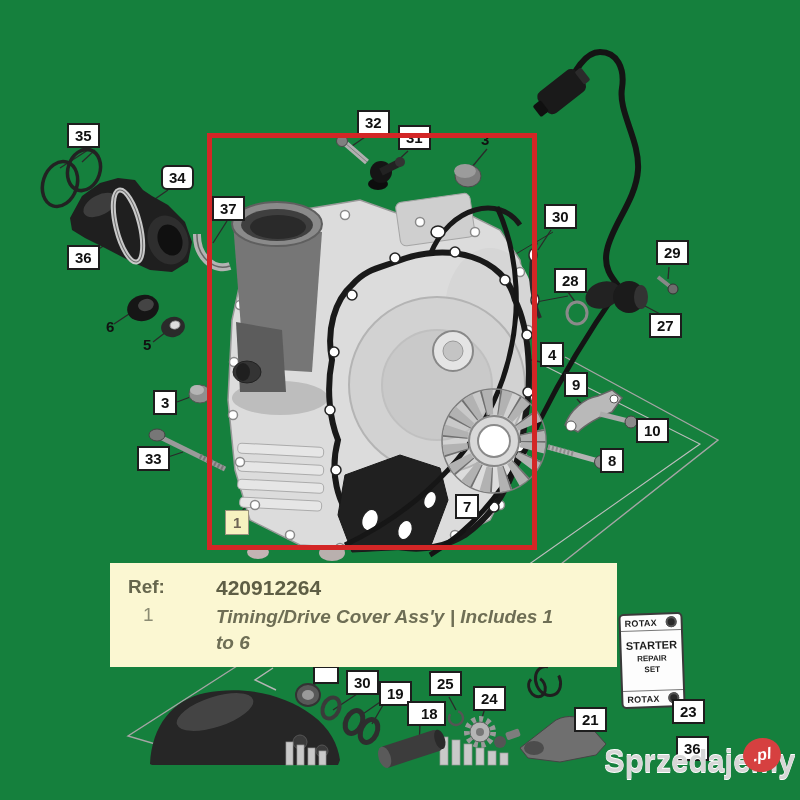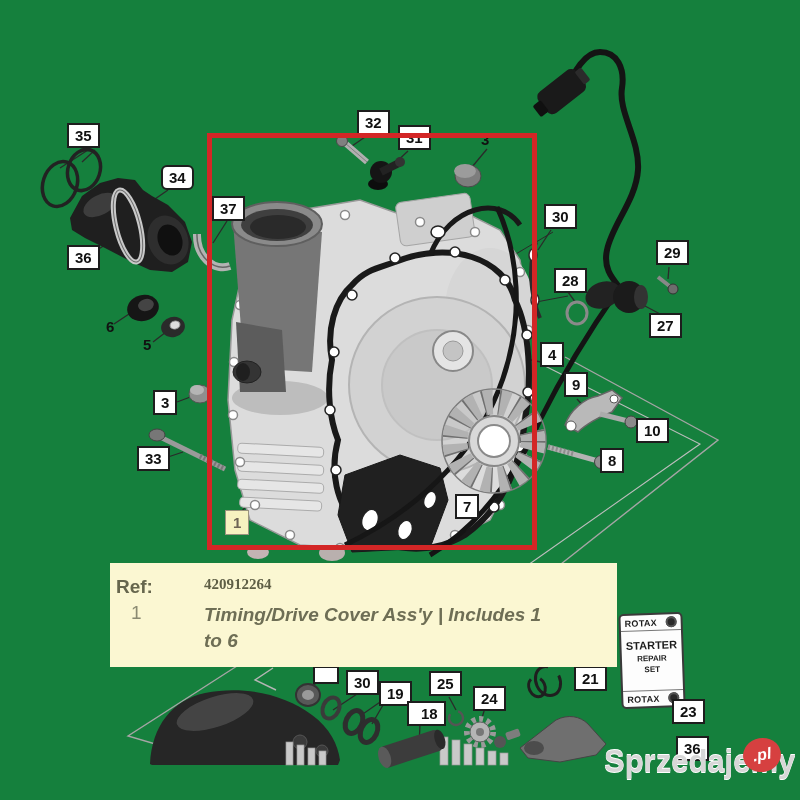--- a/index.html
+++ b/index.html
@@ -15,23 +15,23 @@
   .plabel.highlight{background:#f6f2c0;border:1px solid #9a947e;color:#6d6455;padding:4px 7px;}
   .plabel.partial{background:#fff;border:2px solid #1d1d1d;padding:3px 6px;min-width:10px;min-height:8px;}
 
   
   .selection-box{position:absolute;left:207px;top:133px;width:330px;height:417px;
                  border:5px solid #d32626;box-sizing:border-box;z-index:4;}
 
   
   .tooltip{position:absolute;left:110px;top:563px;width:507px;height:104px;background:#fbf7d2;
            z-index:5;box-sizing:border-box;padding-top:13px;}
-  .tooltip .row{display:grid;grid-template-columns:88px auto;padding-left:6px;margin-bottom:4px;}
+  .tooltip .row{display:grid;grid-template-columns:88px auto;padding-left:18px;margin-bottom:4px;}
   .tooltip .ref-label{font-weight:bold;font-size:19px;color:#66664d;}
-  .tooltip .ref-value{font-weight:bold;font-size:15px;color:#5e5e45;font-family:Liberation Serif, serif;}
+  .tooltip .ref-value{font-weight:bold;font-size:21px;color:#5e5e45;}
   .tooltip .item-no{font-size:19px;color:#8b8b73;padding-left:15px;}
   .tooltip .item-desc{font-style:italic;font-size:19px;color:#6e6e55;max-width:352px;line-height:26px;font-weight:bold;}
 
   
   .rotax-card{position:absolute;left:620px;top:613px;width:64px;height:95px;background:#fdfdfd;
               border:2px solid #3a3a3a;border-radius:5px;z-index:2;transform:rotate(-2deg);
               box-sizing:border-box;font-family:"Liberation Sans",sans-serif;}
   .rotax-row{display:flex;align-items:center;justify-content:space-between;
              padding:2px 4px;border-bottom:1px solid #777;}
   .rotax-row.bottom{border-bottom:none;border-top:1px solid #777;position:absolute;bottom:0;left:0;right:0;}
@@ -340,21 +340,21 @@
       <div class="plabel boxed" style="left: 564px; top: 372px;">9</div>
       <div class="plabel boxed" style="left: 636px; top: 406px; margin-top: 12px;">10</div>
       <div class="plabel boxed" style="left: 600px; top: 448px;">8</div>
       <div class="plabel boxed" style="left: 455px; top: 494px;">7</div>
       <div class="plabel highlight" style="left: 225px; top: 510px;">1</div>
       <div class="plabel boxed" style="left: 346px; top: 670px;">30</div>
       <div class="plabel boxed" style="left: 379px; top: 681px;">19</div>
       <div class="plabel boxed" style="left: 429px; top: 671px;">25</div>
       <div class="plabel boxed" style="left: 473px; top: 686px;">24</div>
       <div class="plabel boxed" style="left: 407px; top: 701px; padding-left: 12px;">18</div>
-      <div class="plabel boxed" style="left: 574px; top: 666px; text-align: center;">21</div>
+      <div class="plabel boxed" style="left: 574px; top: 707px; text-align: center;">21</div>
       <div class="plabel boxed" style="left: 672px; top: 699px;">23</div>
       <div class="plabel boxed" style="left: 676px; top: 736px;">36</div>
       <div class="plabel partial" style="left: 313px; top: 666px;"></div>
     </div>
 
   <div class="rotax-card">
     <div class="rotax-row">
       <span class="rotax-brand">ROTAX</span>
       <span class="rotax-logo"></span>
     </div>

